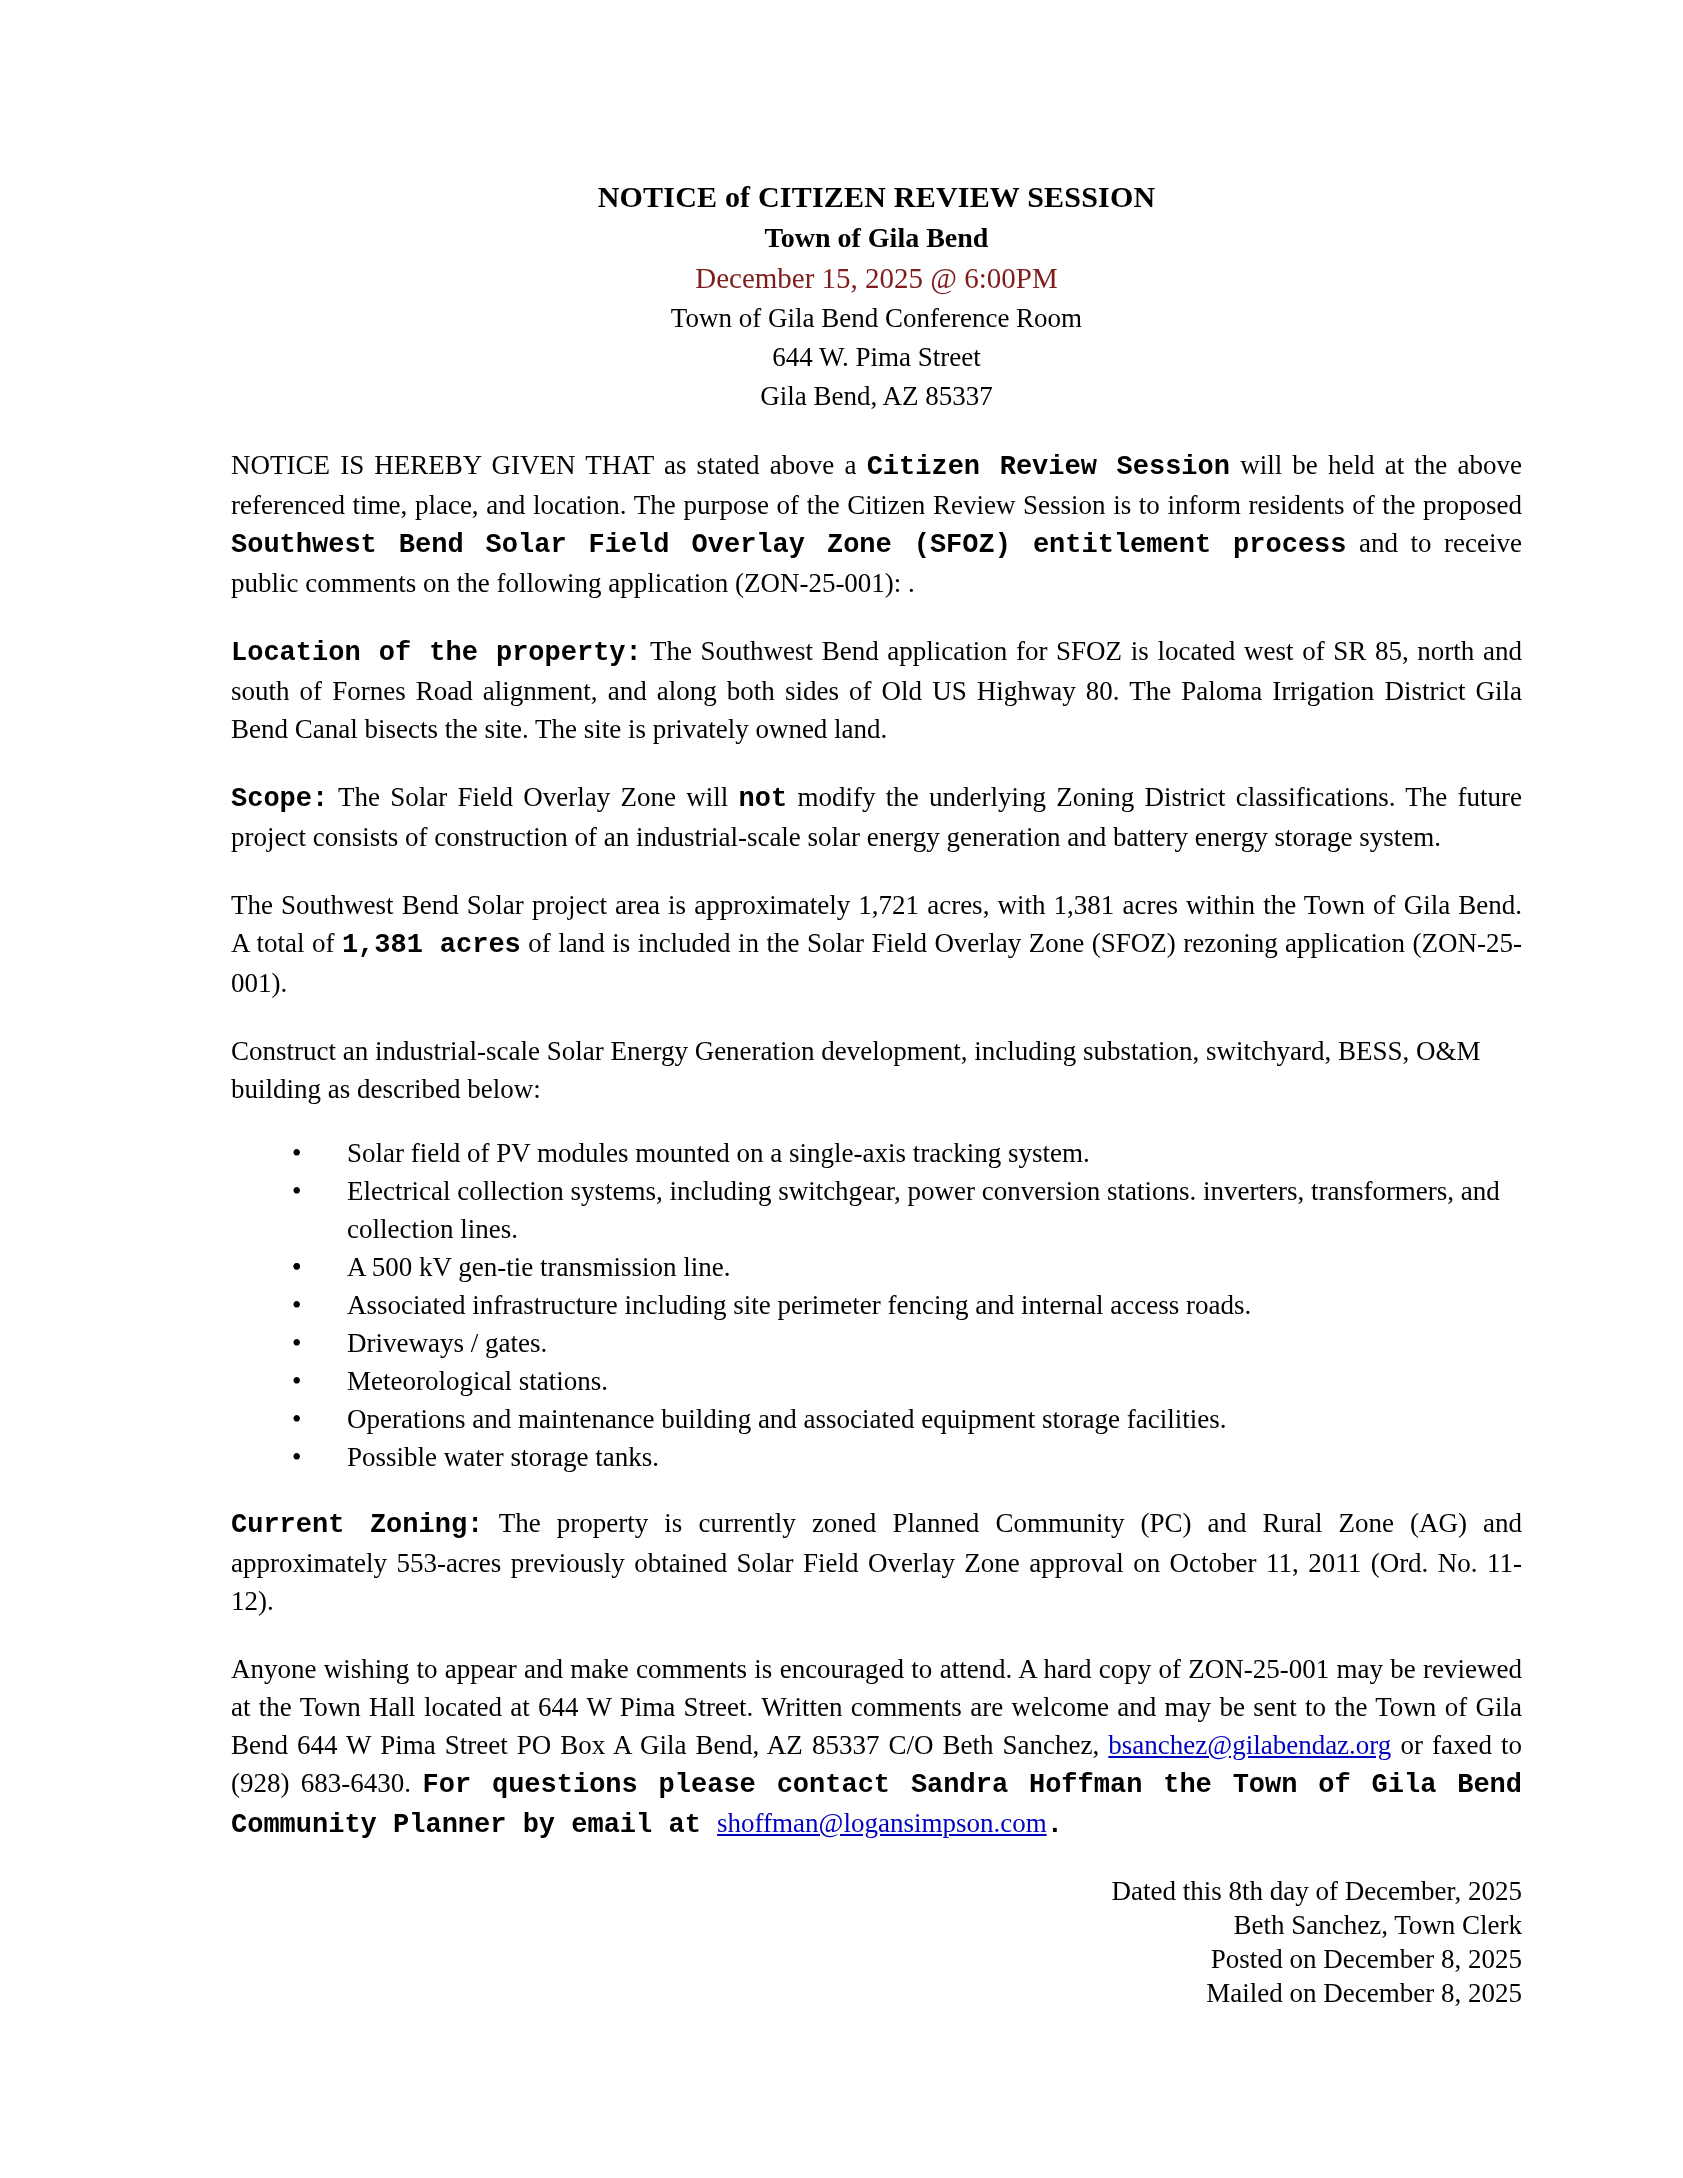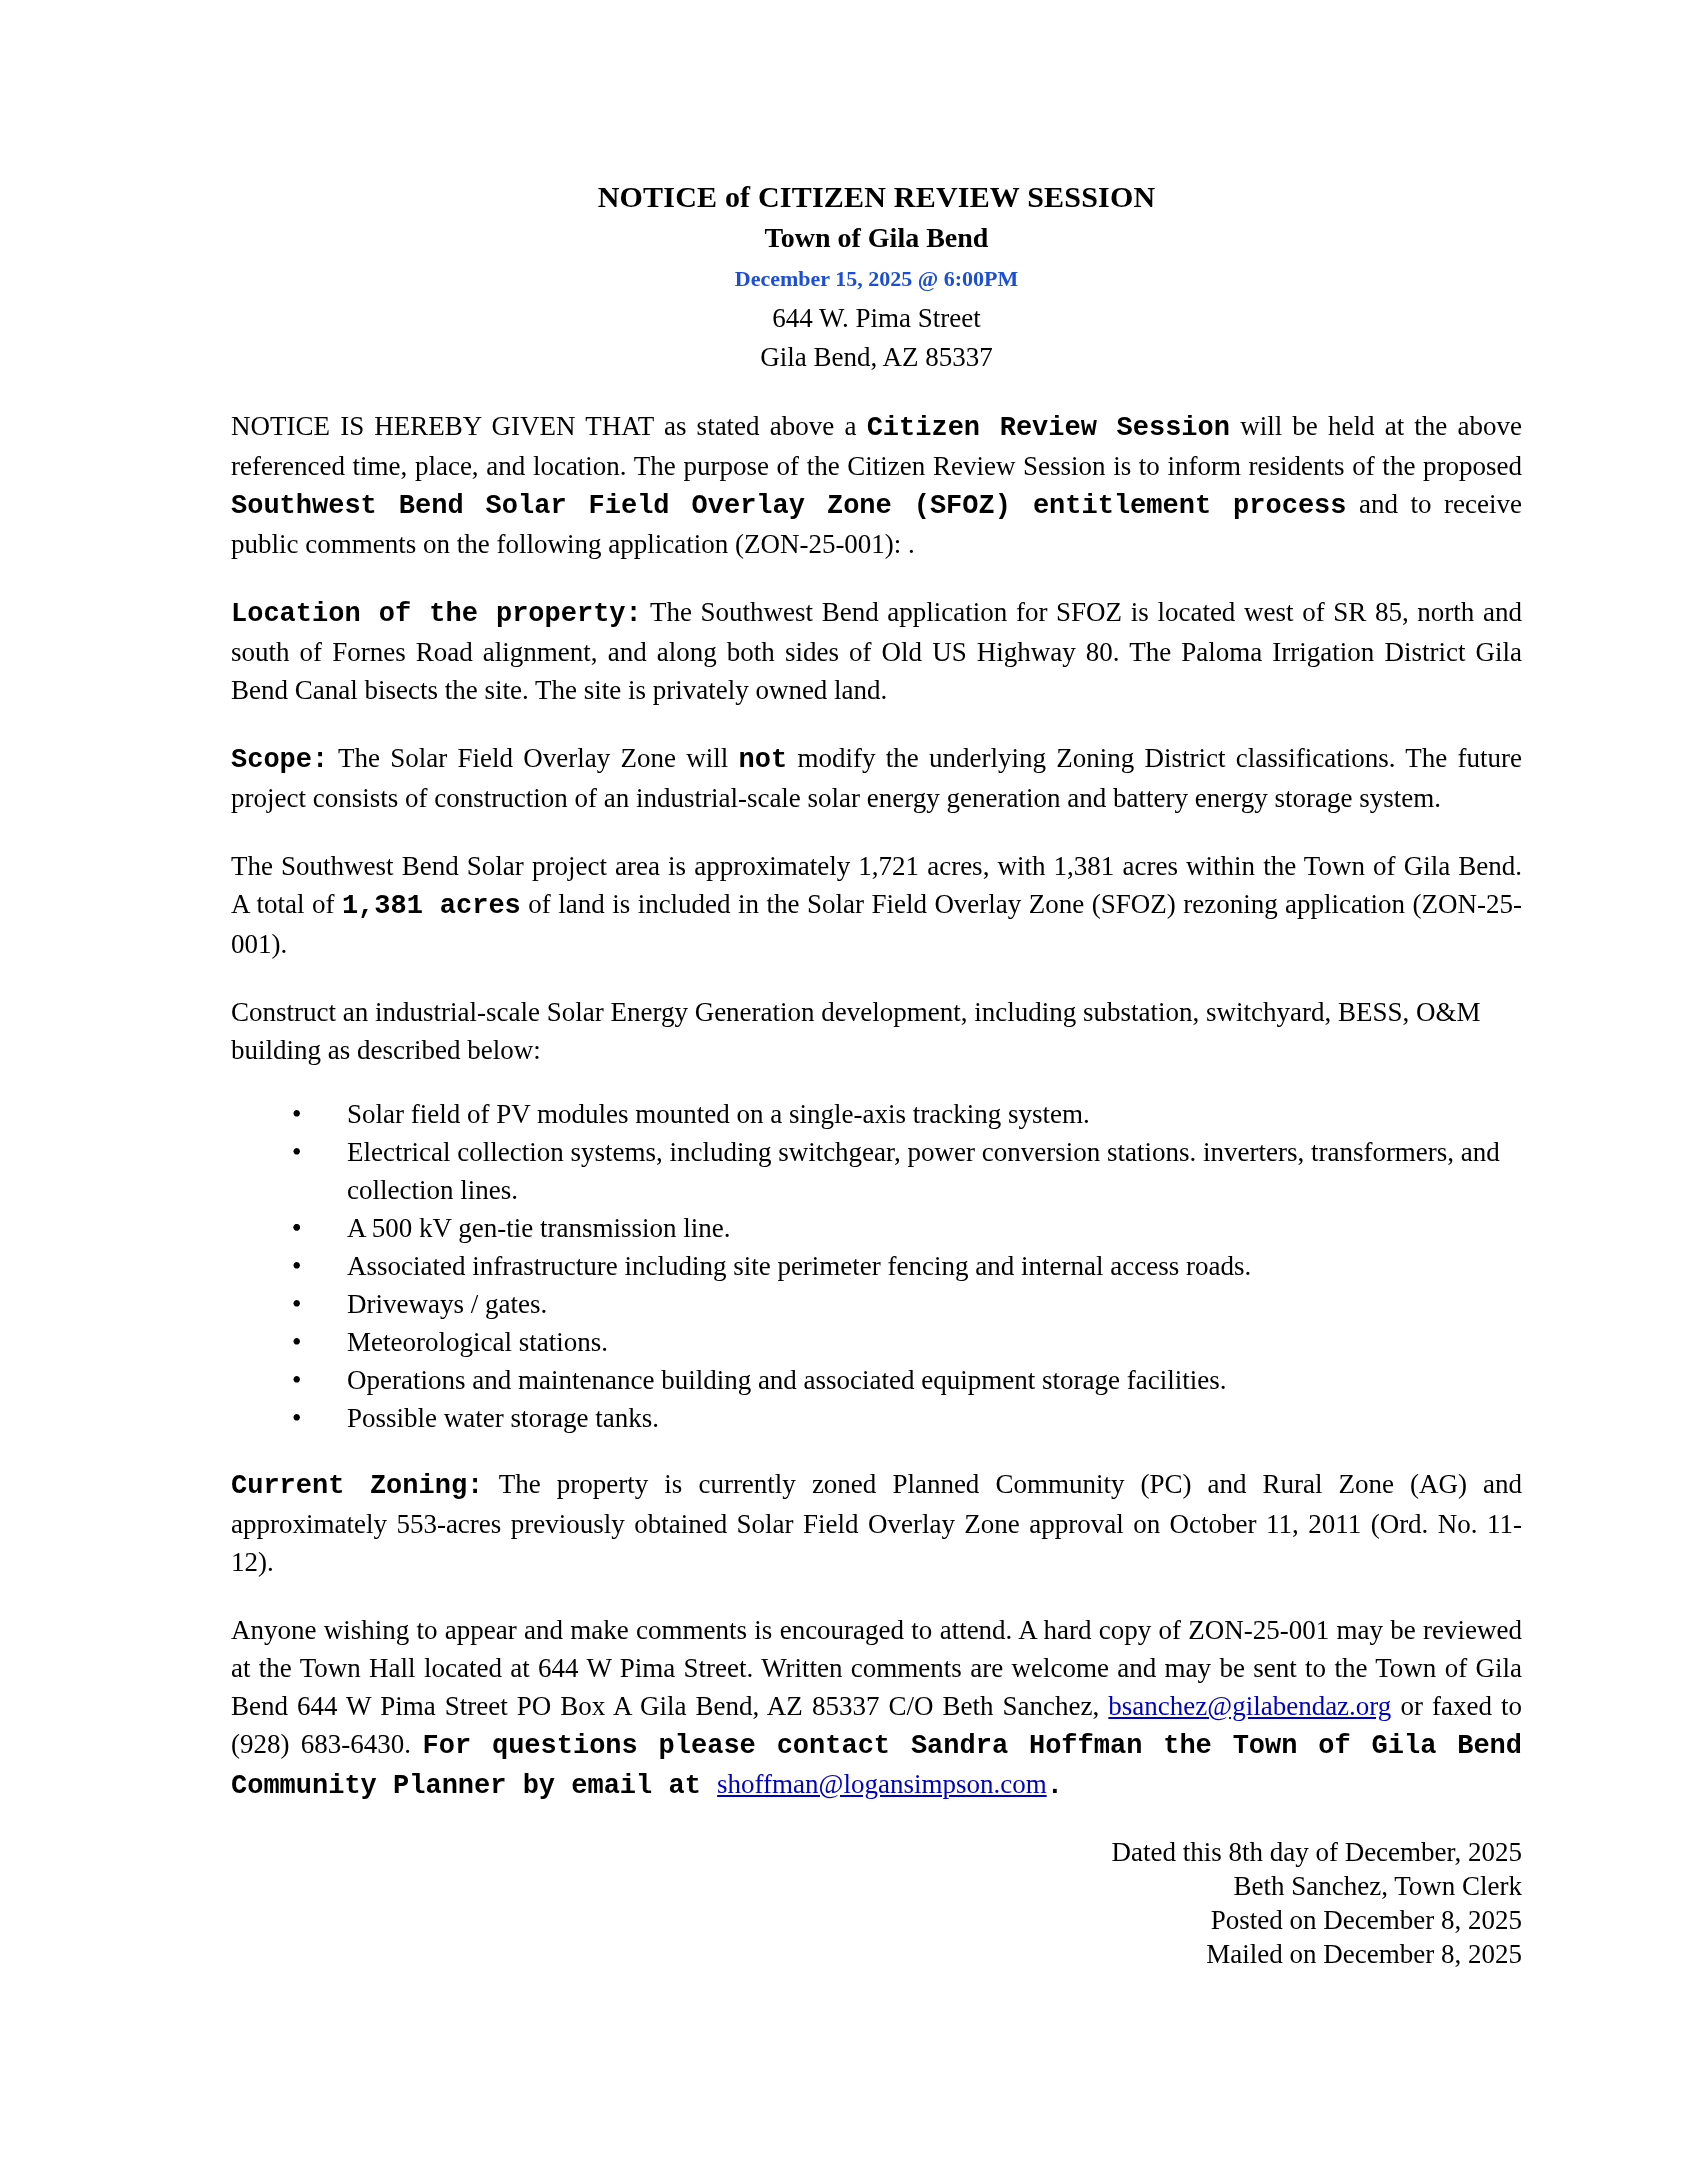--- a/index.html
+++ b/index.html
@@ -30,24 +30,24 @@
     font-weight: bold;
     line-height: 42px;
     letter-spacing: 0.2px;
   }
   .header .subtitle {
     font-size: 28px;
     font-weight: bold;
     line-height: 40px;
   }
   .header .datetime {
-    font-size: 22px;
-    font-weight: bold;
+    font-size: 29px;
+    font-weight: normal;
     line-height: 41px;
-    color: #1d4ed8;
+    color: #7f1d1d;
   }
   .header .venue-line {
     font-size: 27px;
     font-weight: normal;
     line-height: 39px;
   }
 
   
   .body-block { margin-top: 30px; }
 
@@ -99,20 +99,21 @@
 </style>
 </head>
 <body>
 
 <div class="page">
 
   <div class="header">
     <div class="title">NOTICE of CITIZEN REVIEW SESSION</div>
     <div class="subtitle">Town of Gila Bend</div>
     <div class="datetime">December 15, 2025 @ 6:00PM</div>
+    <div class="venue-line">Town of Gila Bend Conference Room</div>
     <div class="venue-line">644 W. Pima Street</div>
     <div class="venue-line">Gila Bend, AZ 85337</div>
   </div>
 
   <div class="body-block">
 
     <p class="para"><span>NOTICE IS HEREBY GIVEN THAT</span><span> as stated above a </span><b>Citizen Review Session</b><span> will be held at the above referenced time, place, and location. The purpose of the Citizen Review Session is to inform residents of the proposed </span><b>Southwest Bend Solar Field Overlay Zone (SFOZ) entitlement process</b><span> and to receive public comments on the following application (ZON-25-001): .</span></p>
 
     <p class="para"><b>Location of the property:</b><span> The Southwest Bend application for SFOZ is located west of SR 85, north and south of Fornes Road alignment, and along both sides of Old US Highway 80. The Paloma Irrigation District Gila Bend Canal bisects the site. The site is privately owned land.</span></p>
 

